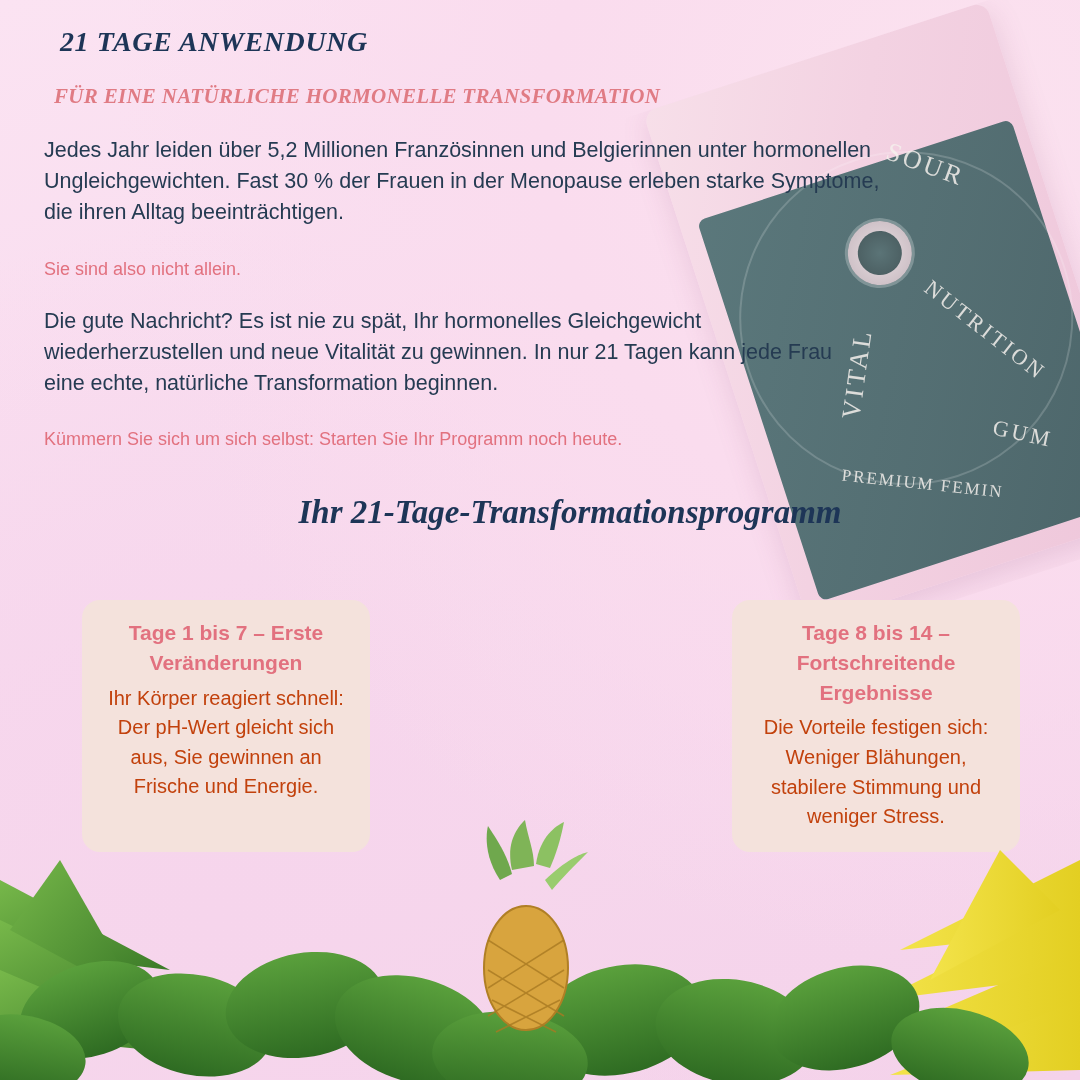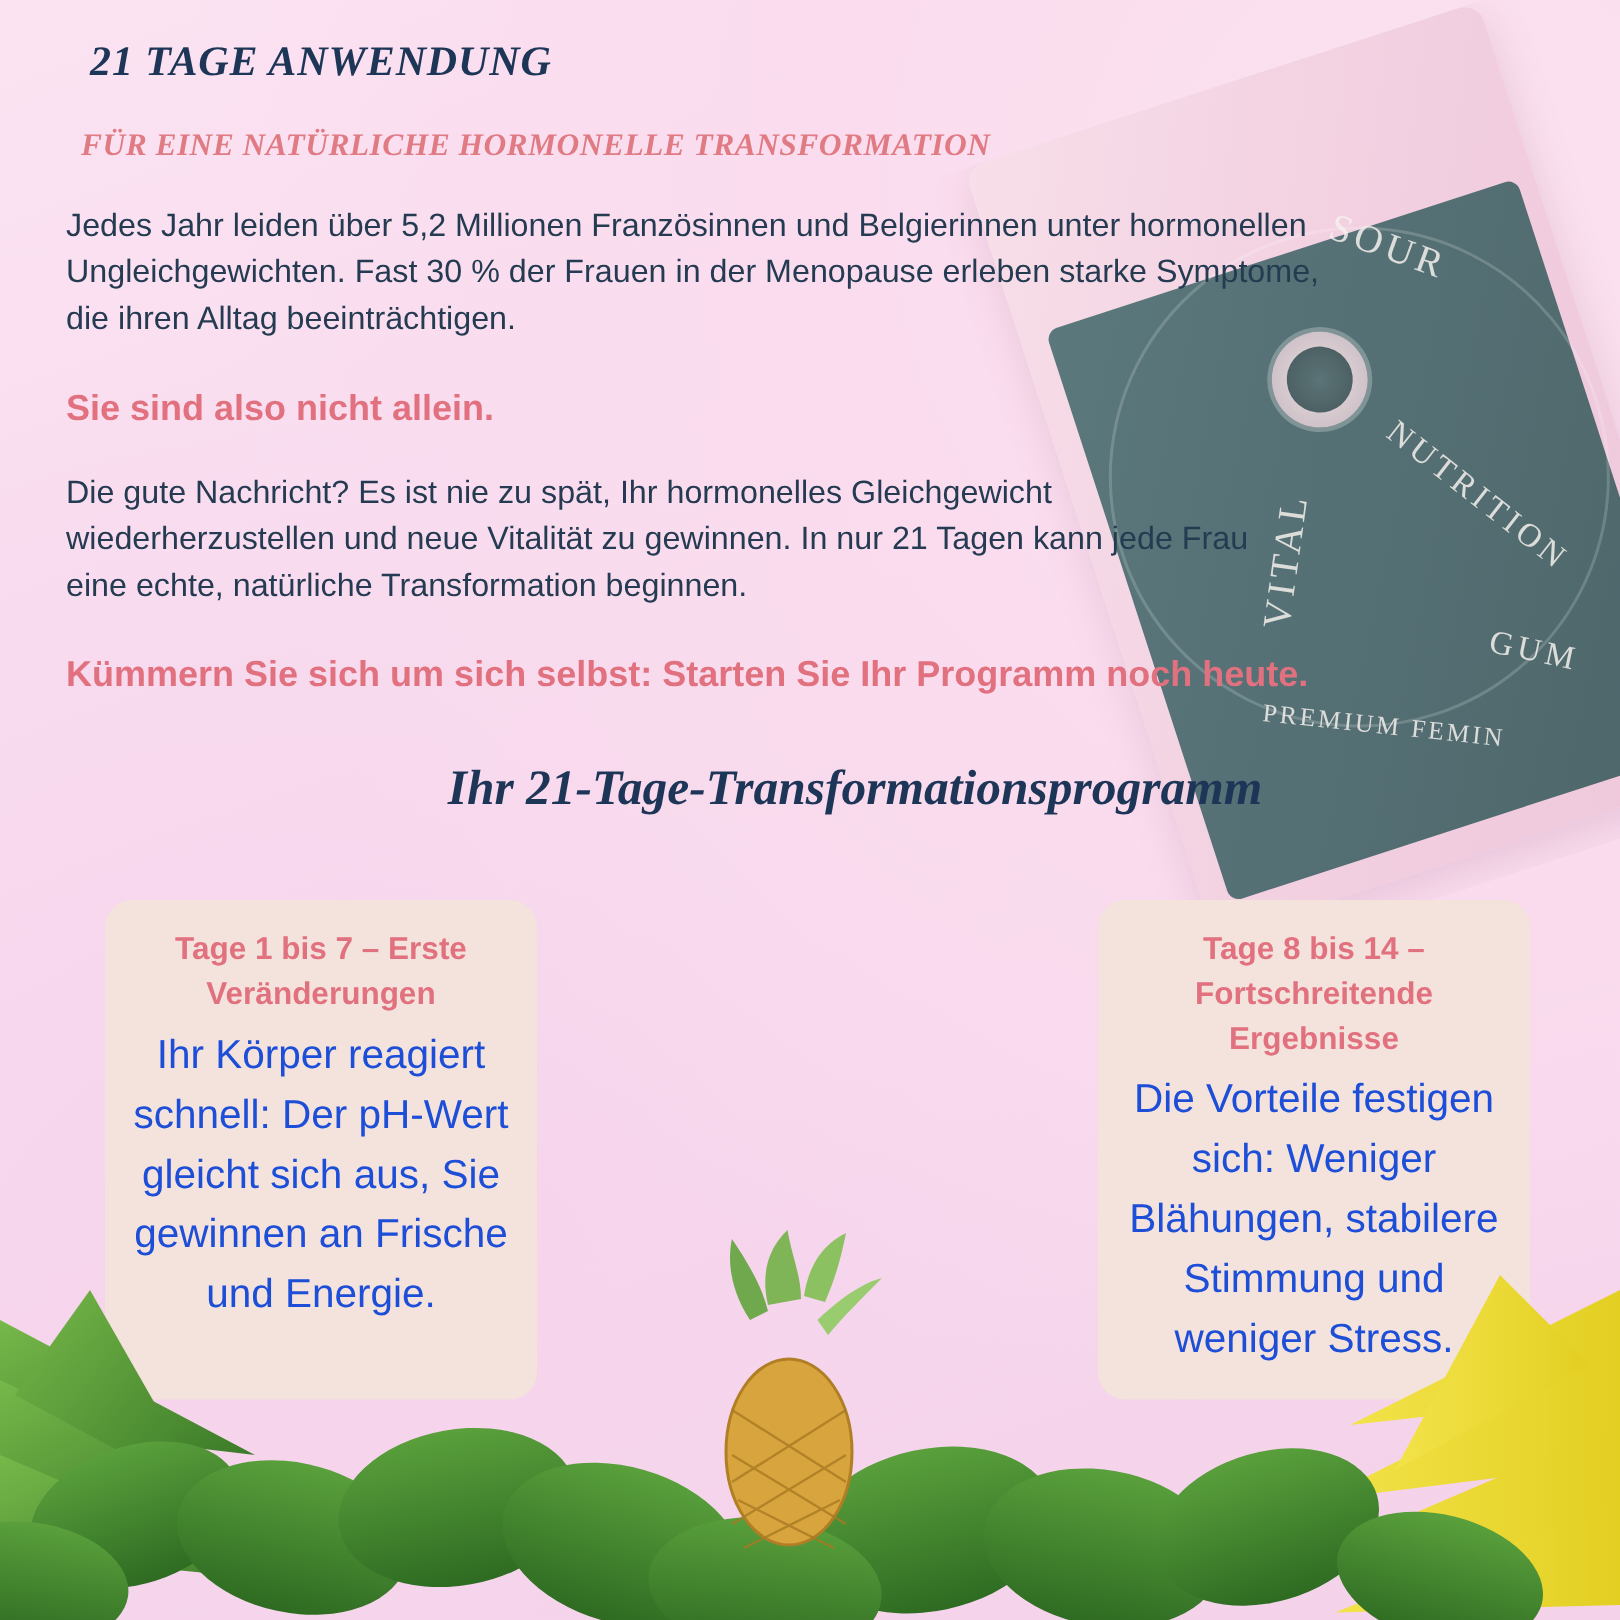--- a/index.html
+++ b/index.html
@@ -124,22 +124,22 @@
     margin: 26px 0 0 10px;
   }
   .body-text {
     font-size: 21.5px;
     line-height: 1.45;
     color: #253b52;
     margin: 26px 0 0 0;
     max-width: 860px;
   }
   .accent-line {
-    font-size: 24px;
-    font-weight: bold;
+    font-size: 18px;
+    font-weight: normal;
     color: #e2717f;
     margin: 30px 0 0 0;
   }
   .accent-line.wide { max-width: 960px; }
   .body-text.second { max-width: 820px; }
 
   .program-title {
     font-family: "Liberation Serif", serif;
     font-style: italic;
     font-weight: bold;
@@ -159,31 +159,32 @@
     justify-content: space-between;
     z-index: 6;
   }
   .card {
     width: 288px;
     background: #f4e2dc;
     border-radius: 18px;
     padding: 18px 16px 20px 16px;
     box-sizing: border-box;
     text-align: center;
+    margin-left: 12px;
   }
   .card-title {
     color: #e2717f;
     font-weight: bold;
     font-size: 21px;
     line-height: 1.42;
     margin: 0;
   }
   .card-text {
-    color: #1d4ed8;
-    font-size: 27px;
+    color: #c2410c;
+    font-size: 20px;
     line-height: 1.48;
     margin: 6px 0 0 0;
   }
 
   
   .foliage {
     position: absolute;
     left: 0;
     bottom: 0;
     width: 1080px;

